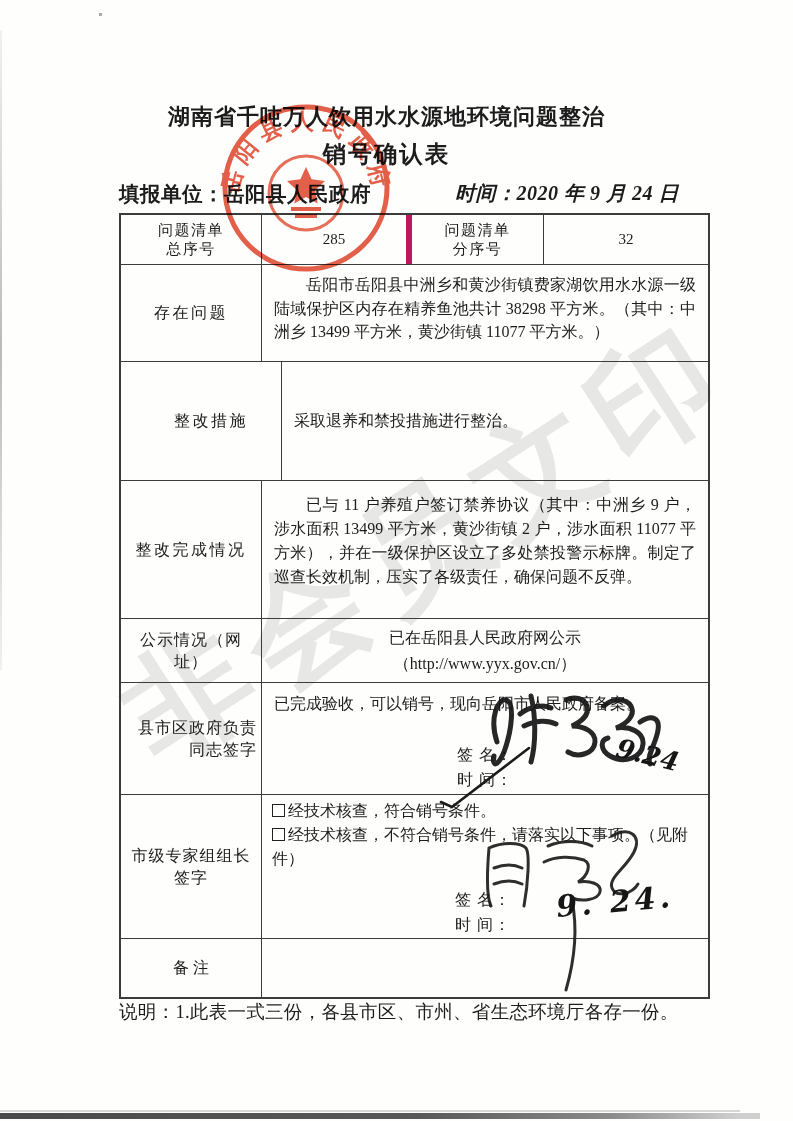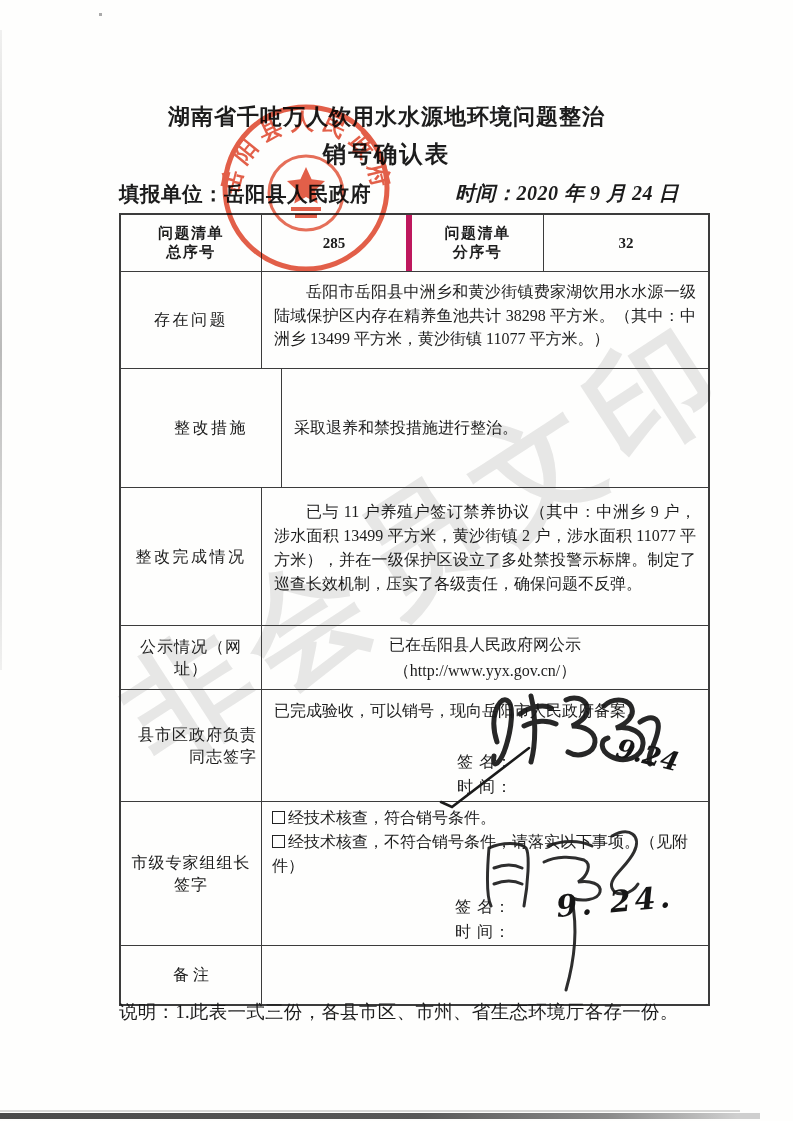--- a/index.html
+++ b/index.html
@@ -49,21 +49,21 @@
   .row{display:flex;border-bottom:1px solid #3c3c3c;box-sizing:border-box;}
   .row:last-child{border-bottom:none;}
   .cell{box-sizing:border-box;}
   .lbl{
     width:141px;flex:0 0 141px;border-right:1px solid #3c3c3c;
     display:flex;flex-direction:column;justify-content:center;align-items:center;
     text-align:center;letter-spacing:2.5px;line-height:22px;padding:2px 4px;
   }
   .cnt{flex:1;min-width:0;}
   .hcell{display:flex;justify-content:center;align-items:center;text-align:center;}
-  .r1{height:57px;font-size:15px;font-weight:bold;}
+  .r1{height:50px;font-size:15px;}
   .r1 .lbl{letter-spacing:1.5px;line-height:19px;}
   .r1 .v1{flex:0 0 150px;border-right:6px solid #be185d;}
   .r1 .l2{flex:0 0 132px;border-right:1px solid #3c3c3c;display:flex;flex-direction:column;
           justify-content:center;align-items:center;letter-spacing:1.5px;line-height:19px;}
   .r1 .v2{flex:1;}
   .r2{height:97px;}
   .r3{height:119px;padding-left:20px;}
   .r4{height:138px;}
   .r5{height:64px;}
   .r6{height:112px;}

